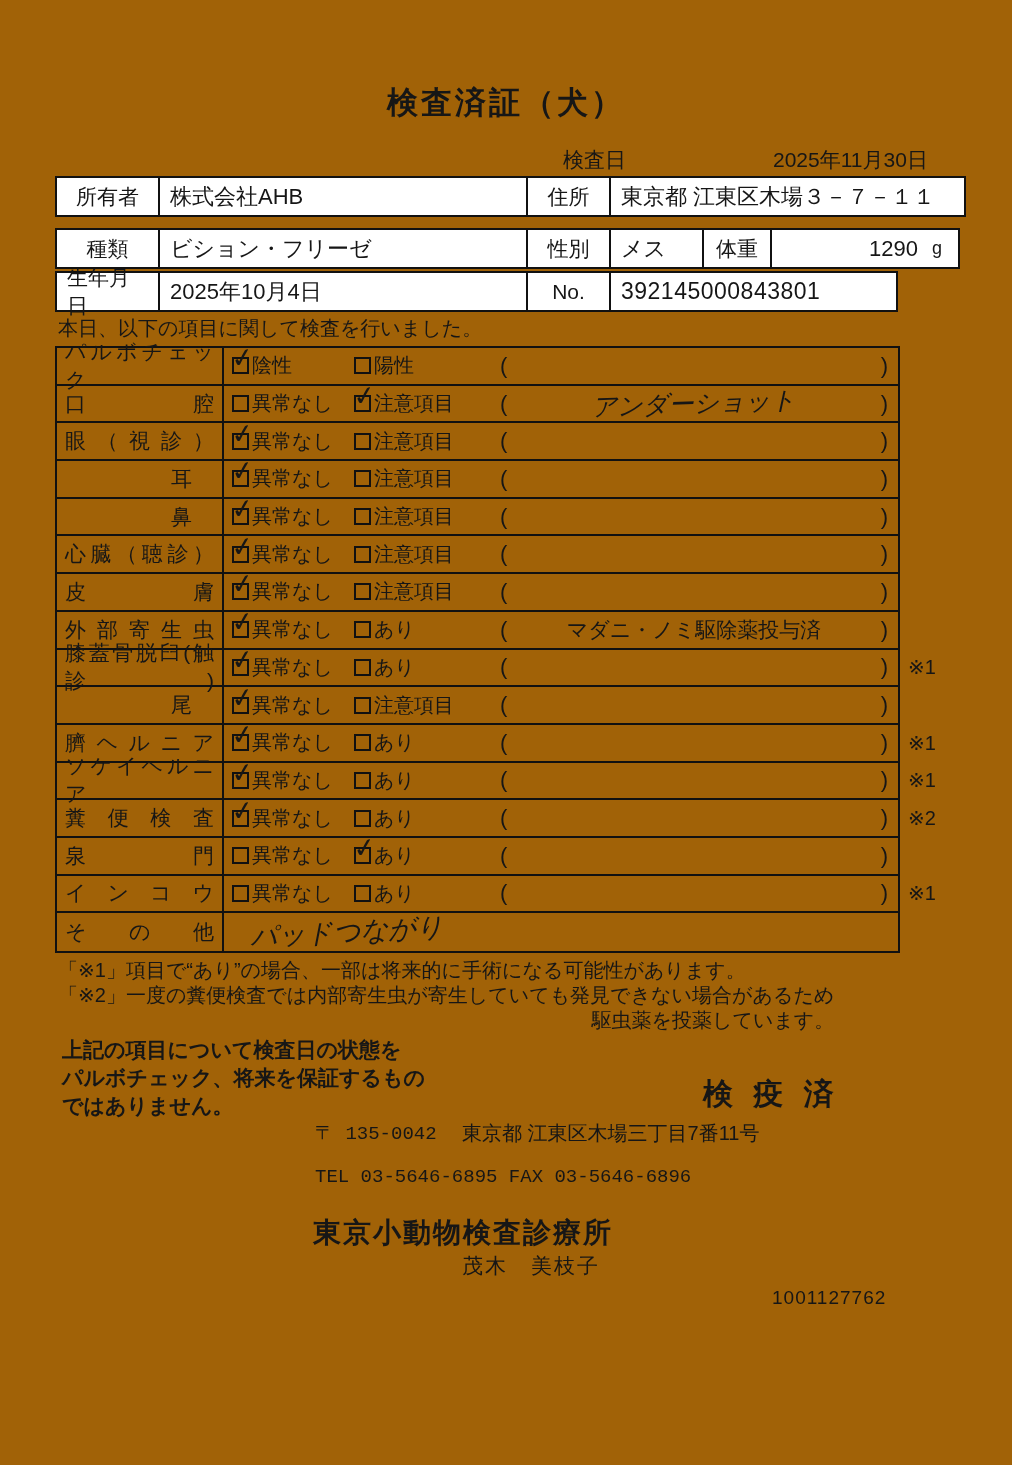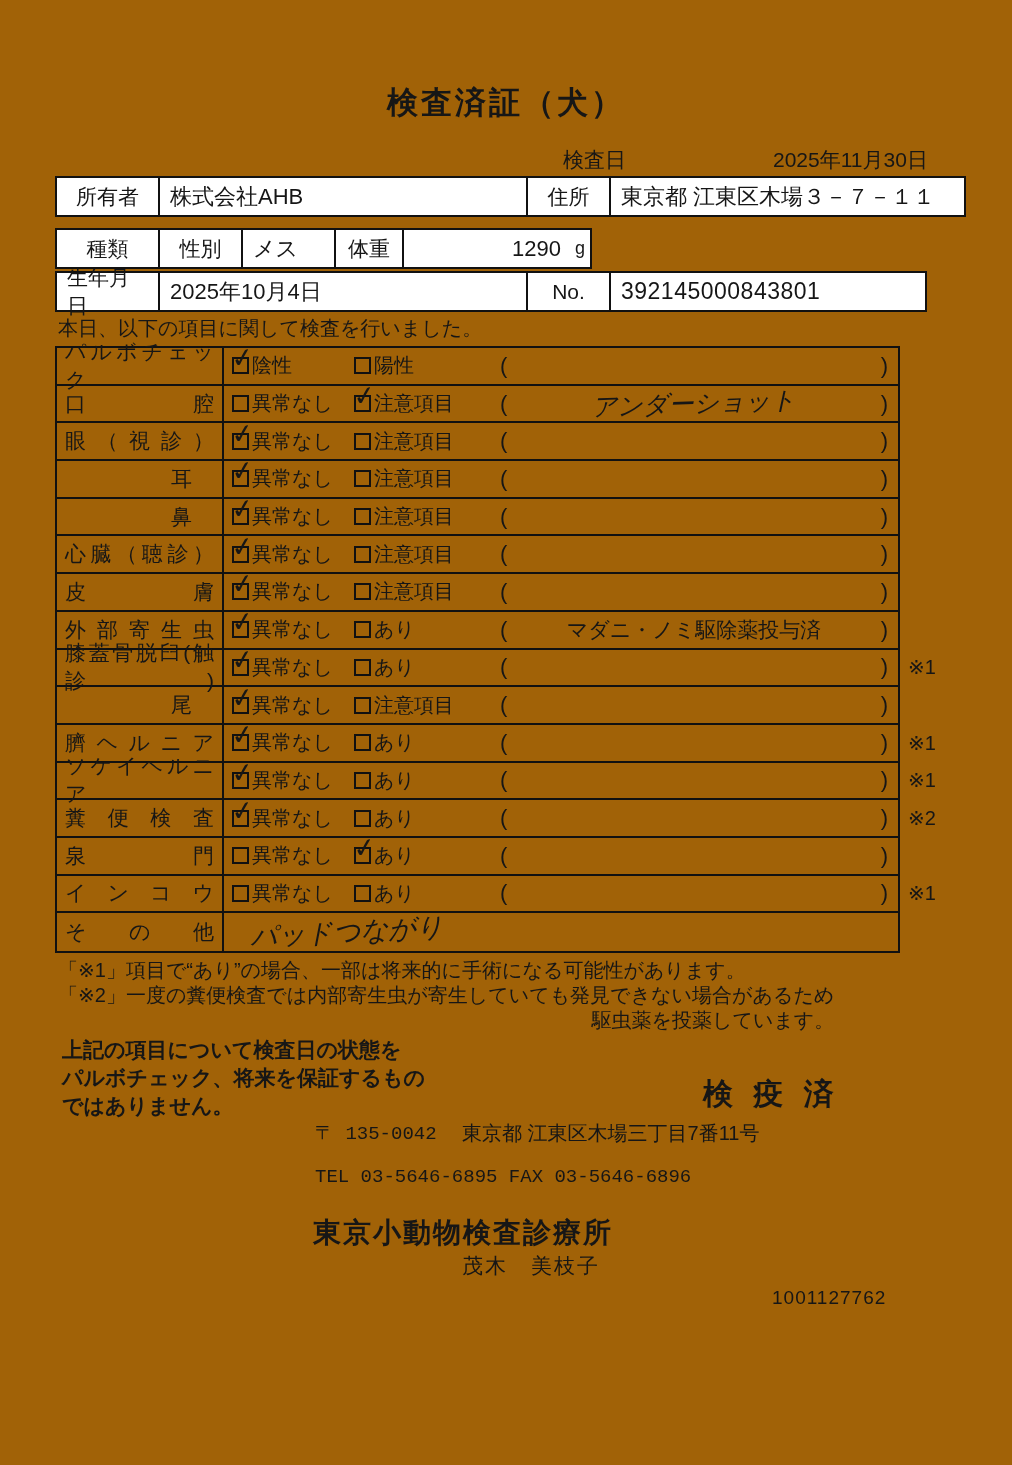--- a/index.html
+++ b/index.html
@@ -12,22 +12,22 @@
 
   .date-label { position:absolute; top:146px; left:563px; font-size:21px; }
   .date-value { position:absolute; top:146px; left:773px; font-size:21px; }
 
   .tbl { position:absolute; left:55px; display:flex;border-radius:17px; }
   .cell { border:2px solid #111; height:41px; display:flex; align-items:center;
           padding:0 10px; font-size:22px; background:#fff; }
   .cell + .cell { margin-left:-2px; }
   .cell.lab { justify-content:center; font-size:21px; }
   .w105{width:105px}.w335{width:370px}.w85{width:85px}.w357{width:357px}
-  .w95{width:95px}.w70{width:70px}.w190{width:190px}.w355{width:318px}
-  .wt { justify-content:flex-end; padding-right:5px; }
+  .w95{width:95px}.w70{width:70px}.w190{width:190px}.w355{width:289px}
+  .wt { justify-content:flex-end; padding-right:16px; }
   .wt .unit { margin-left:14px; font-size:18px; }
   .no-val { font-size:23px; letter-spacing:0.5px; }
 
   .intro { position:absolute; top:315px; left:58px; font-size:20px; }
 
   .checklist { position:absolute; top:346px; left:55px; width:845px; border:2px solid #111; }
   .crow { display:flex; height:37.7px; border-bottom:2px solid #111; position:relative; }
   .crow:last-child { border-bottom:none; }
   .clabel { width:167px; border-right:2px solid #111; padding:0 8px; display:flex; align-items:center; }
   .clabel-text { display:block; width:100%; font-size:21px; text-align:justify; text-align-last:justify; }
@@ -74,20 +74,21 @@
 
   <div class="tbl" style="top:176px;">
     <div class="cell lab w105">所有者</div>
     <div class="cell w335">株式会社AHB</div>
     <div class="cell lab w85">住所</div>
     <div class="cell w357">東京都 江東区木場３－７－１１</div>
   </div>
 
   <div class="tbl" style="top:228px;">
     <div class="cell lab w105">種類</div>
+    <div class="cell w335">ビション・フリーゼ</div>
     <div class="cell lab w85">性別</div>
     <div class="cell w95">メス</div>
     <div class="cell lab w70">体重</div>
     <div class="cell w190 wt">
       <span>1290</span>
       <span class="unit">g</span>
     </div>
   </div>
 
   <div class="tbl" style="top:271px;">

